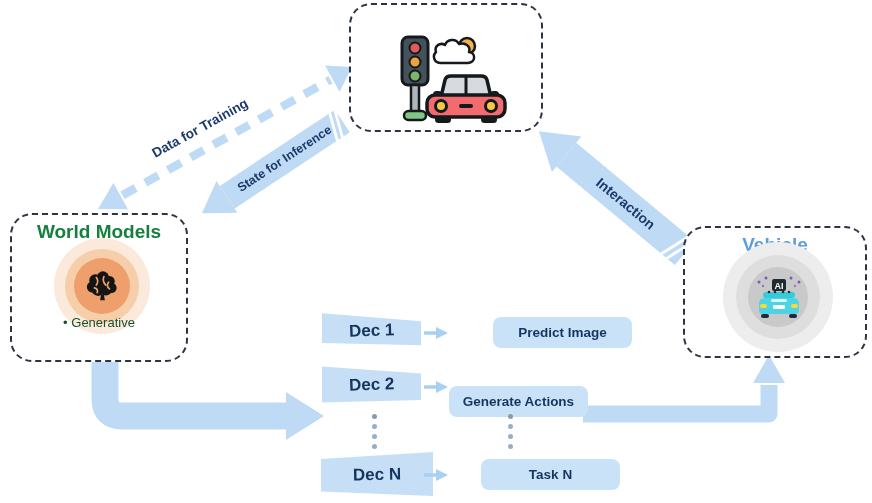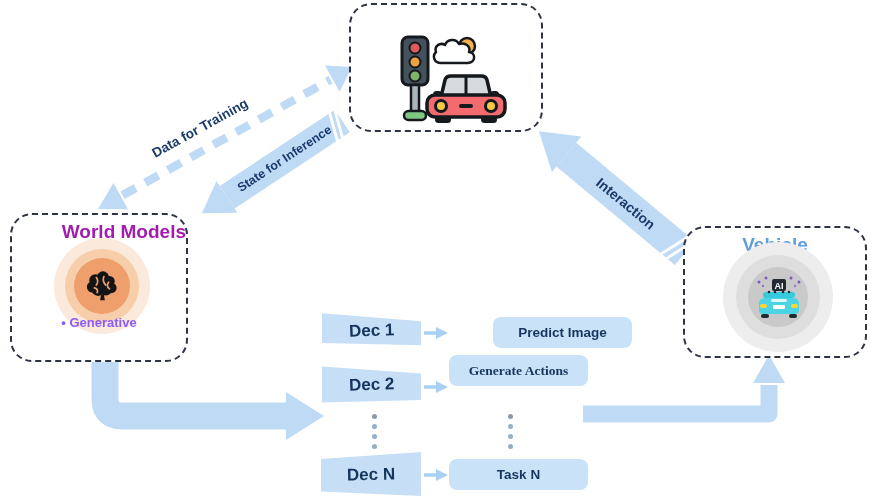--- a/index.html
+++ b/index.html
@@ -6,50 +6,50 @@
   .canvas{position:relative;width:872px;height:503px;background:#fff;overflow:hidden;
           font-family:"Liberation Sans",sans-serif;}
 
   
   .node{position:absolute;border:2.5px dashed #2C3343;border-radius:22px;background:#fff;box-sizing:border-box;z-index:5;}
   #env-box{left:349px;top:3px;width:194px;height:129px;}
   #wm-box{left:10px;top:213px;width:178px;height:149px;}
   #veh-box{left:683px;top:226px;width:184px;height:132px;}
   .node-title{text-align:center;font-weight:bold;white-space:nowrap;}
   #env-box .node-title{margin-top:5px;font-size:18px;color:#F4494C;}
-  #wm-box .node-title{margin-top:6px;font-size:19px;color:#a21caf;text-align:right;}
+  #wm-box .node-title{margin-top:6px;font-size:19px;color:#15803d;}
   #veh-box .node-title{margin-top:6px;font-size:19px;color:#5E9EDD;}
 
   .abs{position:absolute;}
   .ring{position:absolute;border-radius:50%;}
 
   
   .wm-ring-outer{left:42px;top:23px;width:96px;height:96px;background:#FBE9DB;}
   .wm-ring-mid{left:53px;top:34px;width:74px;height:74px;background:#F6CEA9;}
   .wm-ring-inner{left:62px;top:43px;width:56px;height:56px;background:#EF9F6B;}
-  .wm-bullets{position:absolute;left:0;right:0;top:99px;text-align:center;color:#8b5cf6;
-              font-weight:bold;font-size:13px;line-height:1.32;z-index:2;}
+  .wm-bullets{position:absolute;left:0;right:0;top:99px;text-align:center;color:#14532d;
+              font-weight:normal;font-size:13px;line-height:1.32;z-index:2;}
 
   
   .veh-ring-outer{left:38px;top:14px;width:110px;height:110px;background:#EDEDED;}
   .veh-ring-mid{left:51px;top:27px;width:84px;height:84px;background:#DEDEDE;}
   .veh-ring-inner{left:63px;top:39px;width:60px;height:60px;background:#C9C9C9;}
 
   
   .dec{position:absolute;background:#C6DFF7;display:flex;align-items:center;justify-content:center;
        font-weight:bold;font-size:17px;color:#16355E;z-index:4;}
   #dec-1{left:322px;top:311px;width:99px;height:39px;clip-path:polygon(0 6%,100% 26%,100% 88%,0 82%);}
   #dec-2{left:322px;top:365px;width:99px;height:39px;clip-path:polygon(0 4%,100% 22%,100% 90%,0 96%);}
-  #dec-n{left:321px;top:451px;width:100px;height:47px;clip-path:polygon(0 17%,100% 2%,100% 96%,0 86%);}
+  #dec-n{left:321px;top:451px;width:112px;height:47px;clip-path:polygon(0 17%,100% 2%,100% 96%,0 86%);}
   #dec-1 span,#dec-2 span{transform:rotate(-2deg);}
   #dec-n span{transform:rotate(-1deg);}
 
   .out{position:absolute;left:449px;width:139px;height:31px;background:#C9E2F8;border-radius:8px;
        display:flex;align-items:center;justify-content:center;font-weight:bold;font-size:13.5px;color:#16355E;z-index:4;}
-  #out-1{top:317px;margin-left:44px;} #out-2{top:355px;font-family:Liberation Serif, serif;} #out-n{top:459px;}
+  #out-1{top:317px;margin-left:44px;} #out-2{top:386px;} #out-n{top:459px;margin-left:32px;}
 
   .mini-arrow{position:absolute;z-index:4;}
   #mini-1{left:423px;top:326px;} #mini-2{left:423px;top:380px;} #mini-n{left:423px;top:468px;}
 
   .dots{position:absolute;display:flex;flex-direction:column;gap:5px;z-index:4;}
   #dots-left{left:372px;top:414px;} #dots-right{left:508px;top:414px;}
   .dots i{display:block;width:5px;height:5px;border-radius:50%;background:#96AFC8;}
   .dots i:nth-child(1){background:#8D99A6;}
 
   

